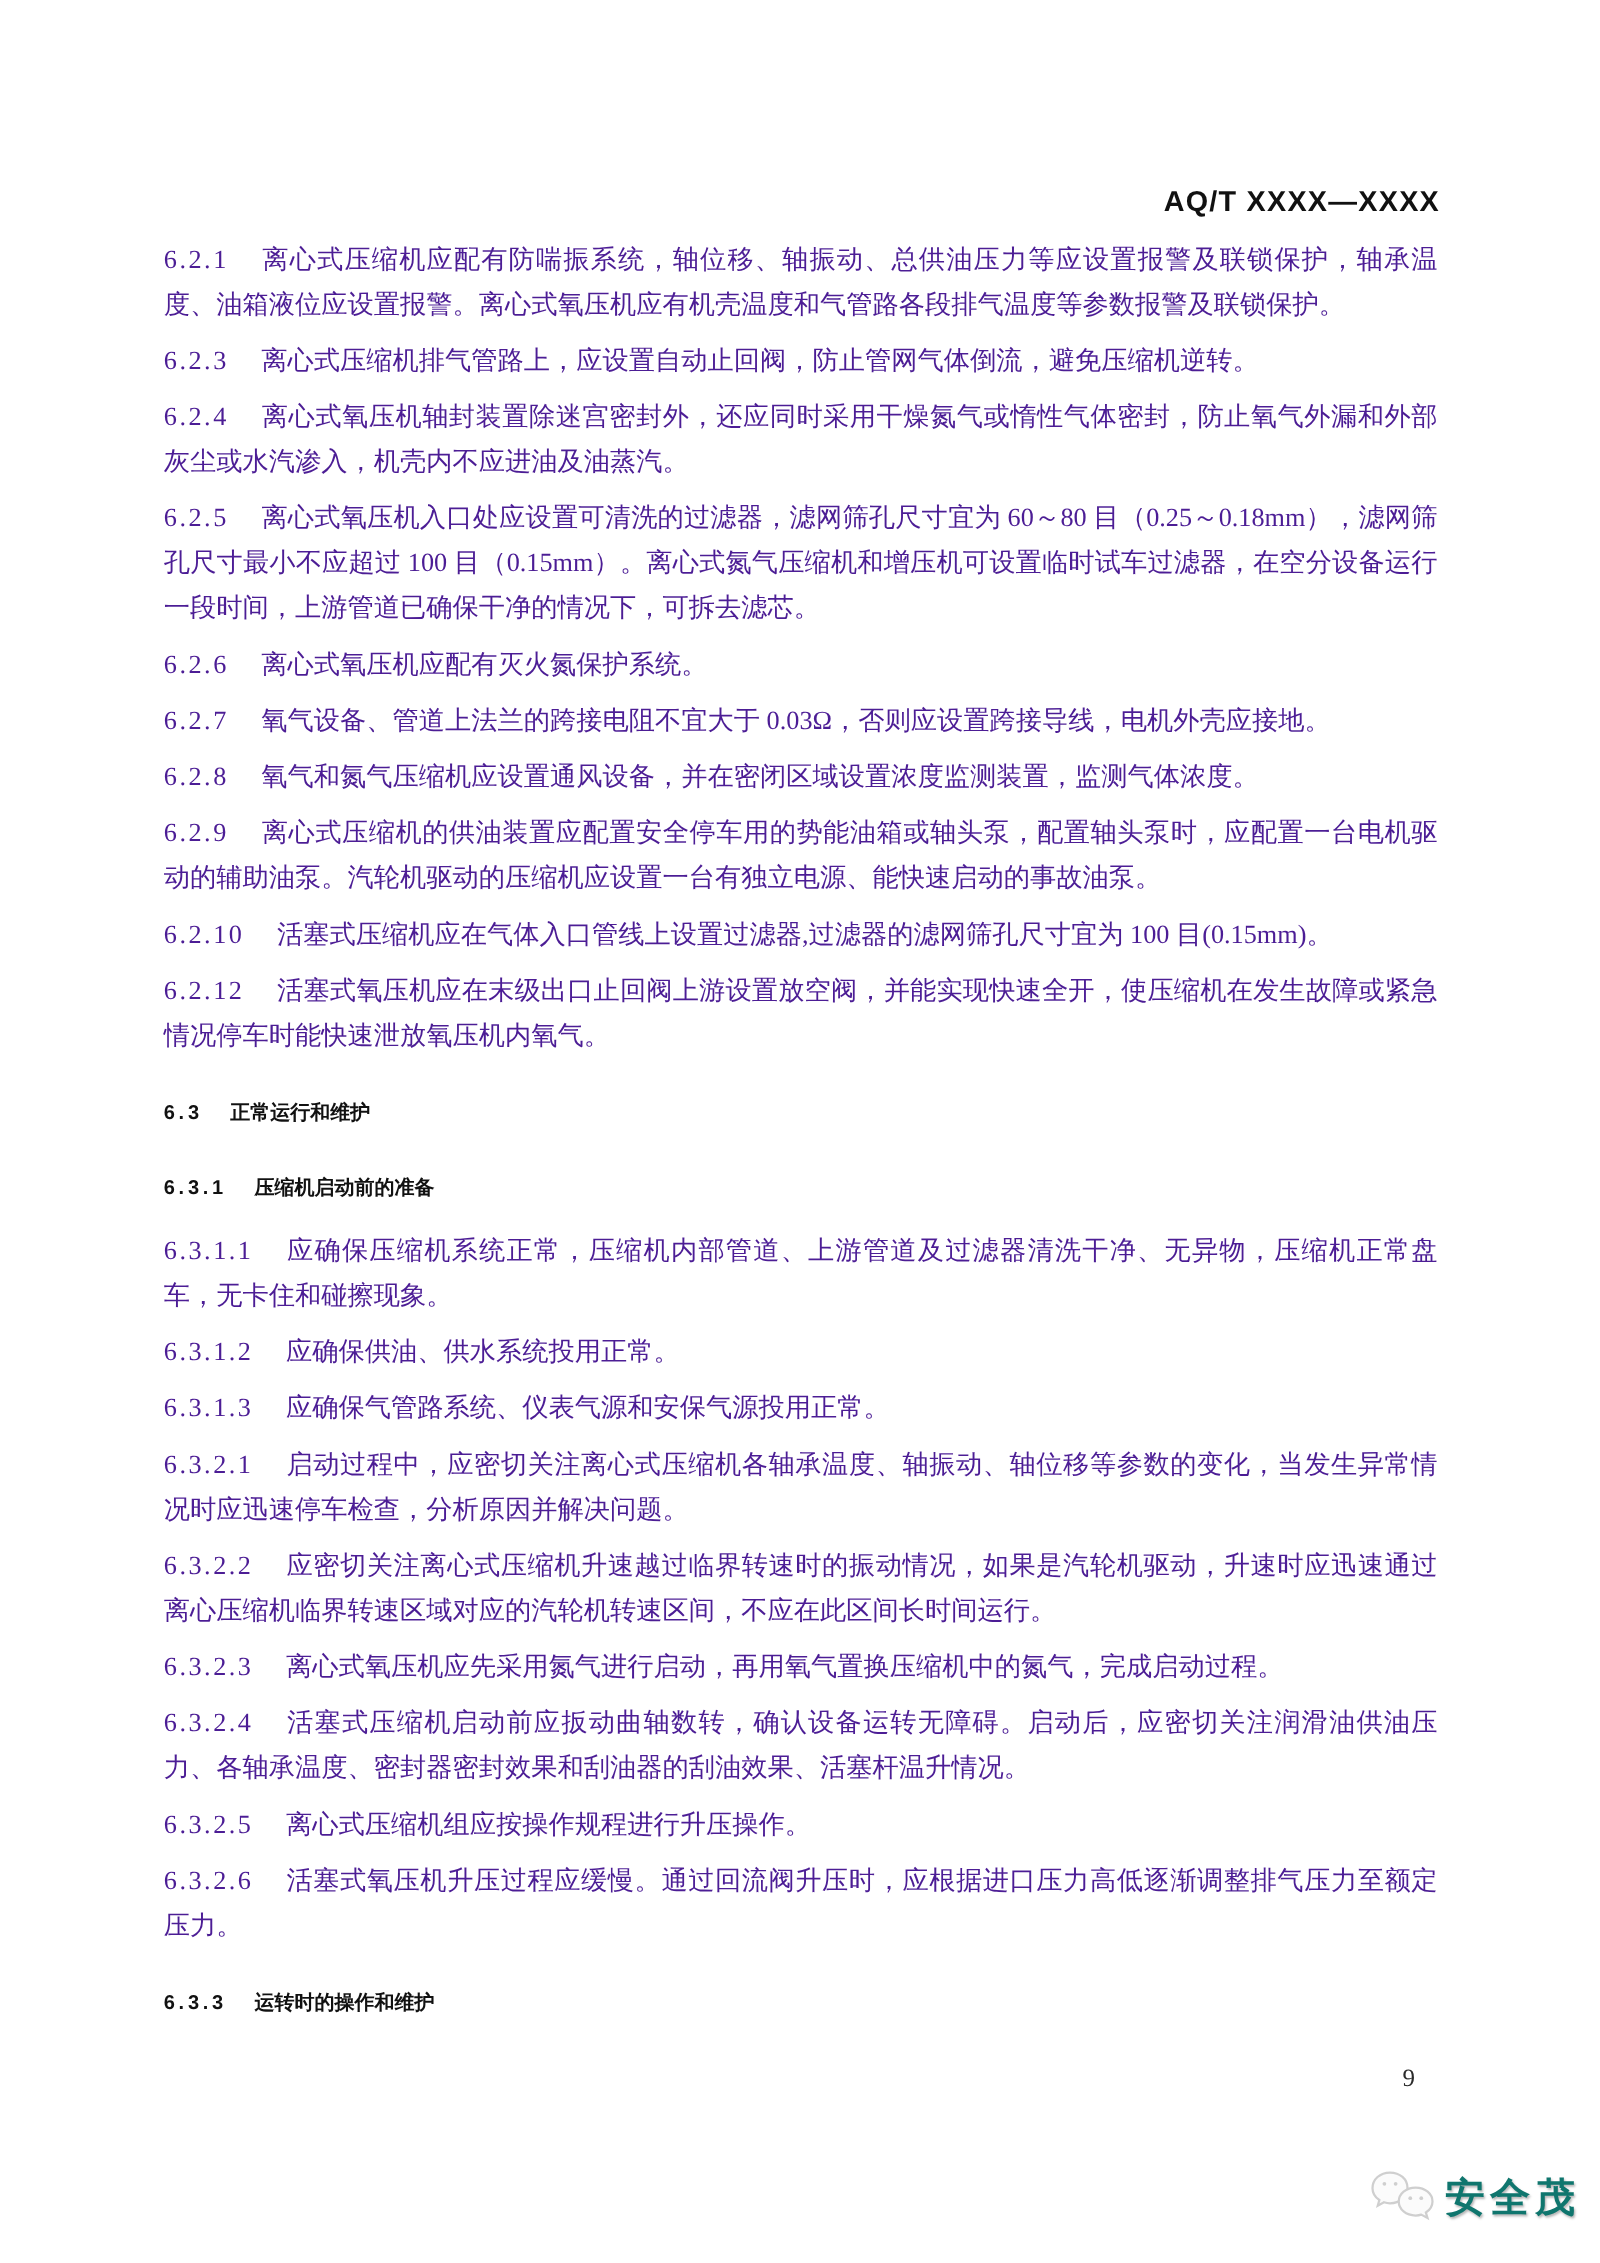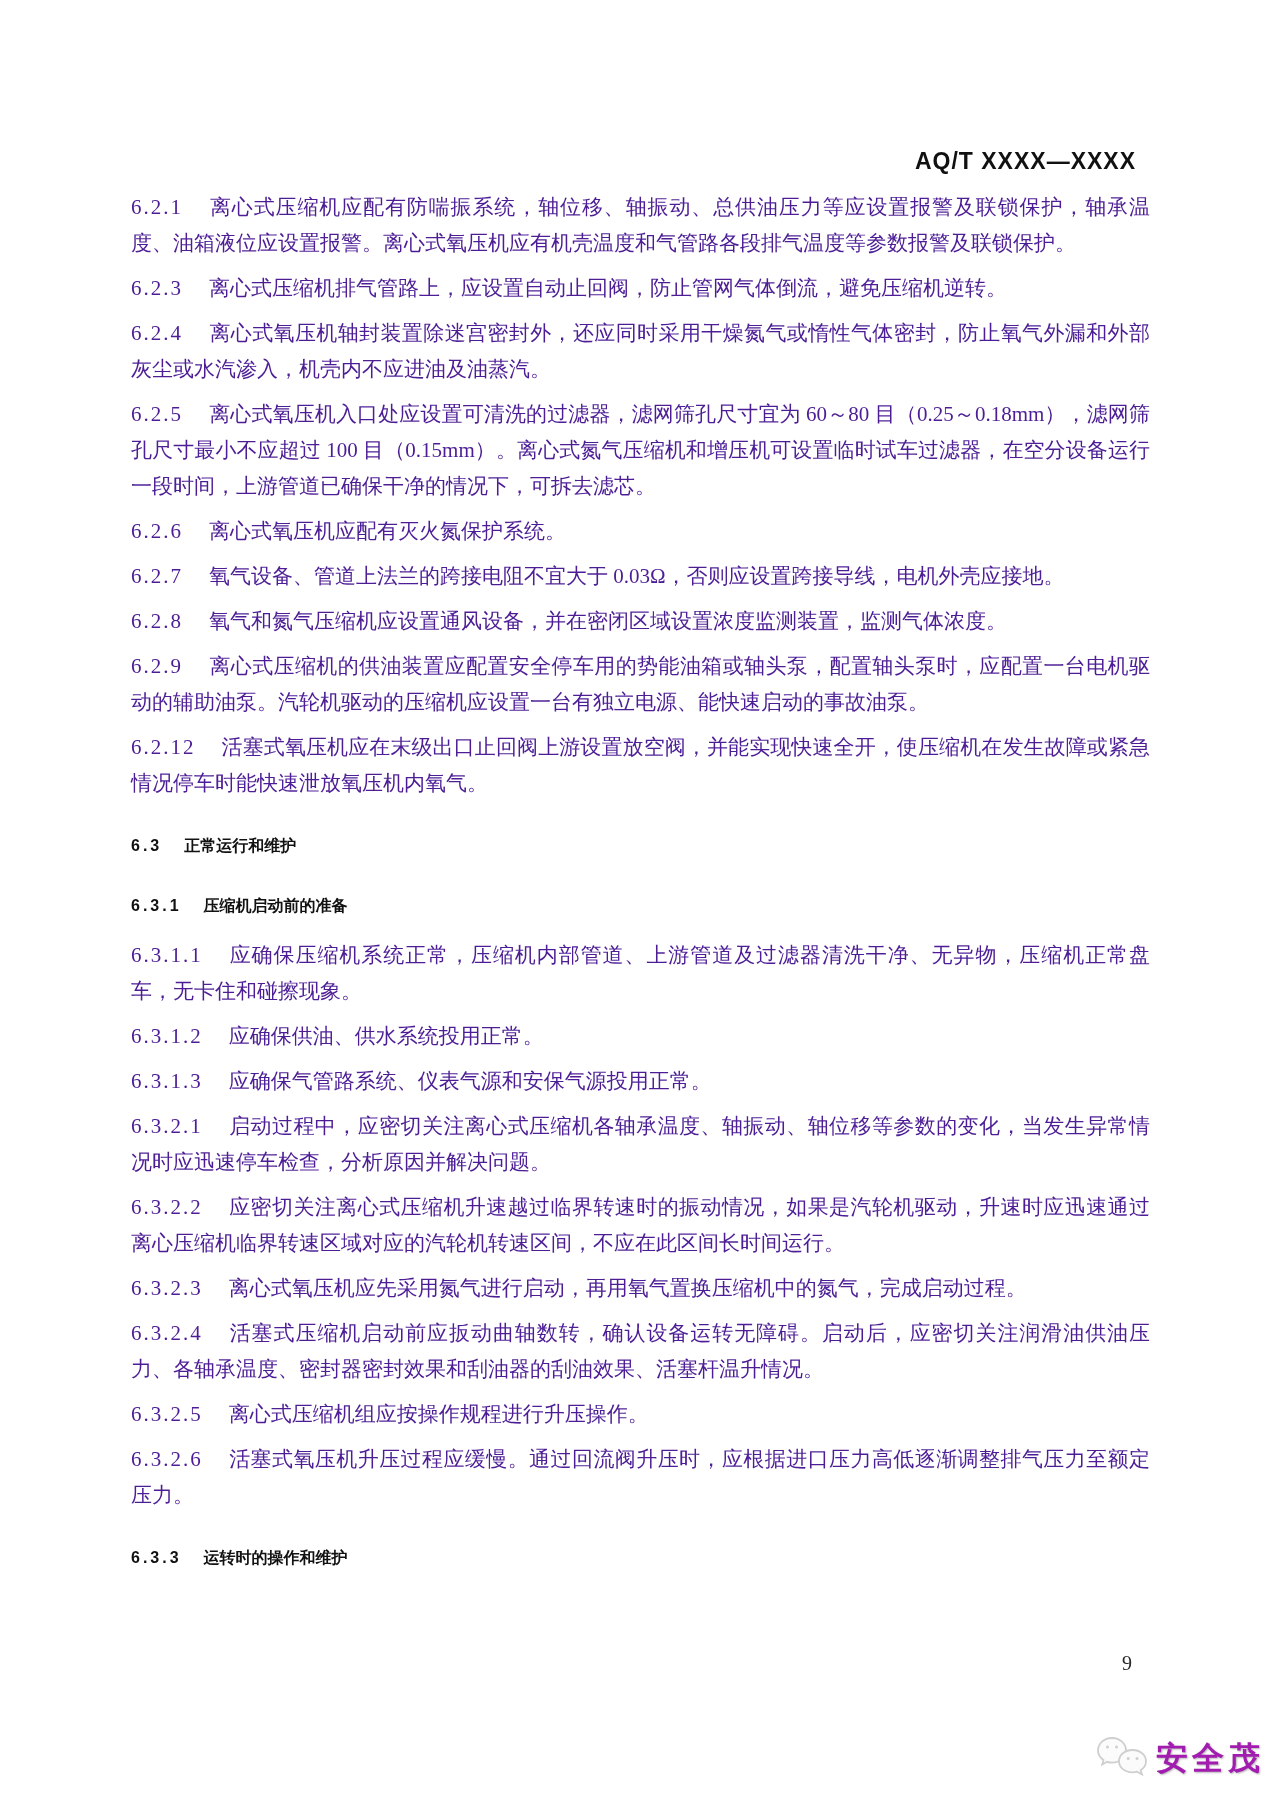--- a/index.html
+++ b/index.html
@@ -9,21 +9,21 @@
     height:1810px;
     background:#ffffff;
     overflow:hidden;
     font-family:"Liberation Serif","DejaVu Serif",serif;
     color:#1c1c1c;
   }
   .header{
     position:absolute;
     top:148px;
     left:131px;
-    right:144px;
+    right:128px;
     text-align:right;
     font-family:"Liberation Sans","DejaVu Sans",sans-serif;
     font-weight:700;
     font-size:23px;
     letter-spacing:1px;
     color:#111;
   }
   .content{
     position:absolute;
     top:180px;
@@ -69,21 +69,21 @@
     display:flex;
     align-items:center;
     gap:8px;
     user-select:none;
   }
   .watermark .wm-text{
     font-family:"Liberation Sans","DejaVu Sans",sans-serif;
     font-weight:700;
     font-size:32px;
     letter-spacing:4px;
-    color:#a21caf;
+    color:#0f766e;
     text-shadow:1px 1px 2px #b4b4b4;
   }
 </style>
 </head>
 <body>
 
 <div class="page">
 
   <div class="header">
     <span>AQ/T XXXX—XXXX</span>
@@ -91,20 +91,21 @@
 
   <main class="content">
       <p class="clause"><span class="num">6.2.1</span><span class="txt">离心式压缩机应配有防喘振系统，轴位移、轴振动、总供油压力等应设置报警及联锁保护，轴承温度、油箱液位应设置报警。离心式氧压机应有机壳温度和气管路各段排气温度等参数报警及联锁保护。</span></p>
       <p class="clause"><span class="num">6.2.3</span><span class="txt">离心式压缩机排气管路上，应设置自动止回阀，防止管网气体倒流，避免压缩机逆转。</span></p>
       <p class="clause"><span class="num">6.2.4</span><span class="txt">离心式氧压机轴封装置除迷宫密封外，还应同时采用干燥氮气或惰性气体密封，防止氧气外漏和外部灰尘或水汽渗入，机壳内不应进油及油蒸汽。</span></p>
       <p class="clause"><span class="num">6.2.5</span><span class="txt">离心式氧压机入口处应设置可清洗的过滤器，滤网筛孔尺寸宜为 60～80 目（0.25～0.18mm），滤网筛孔尺寸最小不应超过 100 目（0.15mm）。离心式氮气压缩机和增压机可设置临时试车过滤器，在空分设备运行一段时间，上游管道已确保干净的情况下，可拆去滤芯。</span></p>
       <p class="clause"><span class="num">6.2.6</span><span class="txt">离心式氧压机应配有灭火氮保护系统。</span></p>
       <p class="clause"><span class="num">6.2.7</span><span class="txt">氧气设备、管道上法兰的跨接电阻不宜大于 0.03Ω，否则应设置跨接导线，电机外壳应接地。</span></p>
       <p class="clause"><span class="num">6.2.8</span><span class="txt">氧气和氮气压缩机应设置通风设备，并在密闭区域设置浓度监测装置，监测气体浓度。</span></p>
       <p class="clause"><span class="num">6.2.9</span><span class="txt">离心式压缩机的供油装置应配置安全停车用的势能油箱或轴头泵，配置轴头泵时，应配置一台电机驱动的辅助油泵。汽轮机驱动的压缩机应设置一台有独立电源、能快速启动的事故油泵。</span></p>
+      <p class="clause"><span class="num">6.2.10</span><span class="txt">活塞式压缩机应在气体入口管线上设置过滤器,过滤器的滤网筛孔尺寸宜为 100 目(0.15mm)。</span></p>
       <p class="clause"><span class="num">6.2.12</span><span class="txt">活塞式氧压机应在末级出口止回阀上游设置放空阀，并能实现快速全开，使压缩机在发生故障或紧急情况停车时能快速泄放氧压机内氧气。</span></p>
       <p class="heading"><span class="num">6.3</span><span class="txt">正常运行和维护</span></p>
       <p class="heading"><span class="num">6.3.1</span><span class="txt">压缩机启动前的准备</span></p>
       <p class="clause"><span class="num">6.3.1.1</span><span class="txt">应确保压缩机系统正常，压缩机内部管道、上游管道及过滤器清洗干净、无异物，压缩机正常盘车，无卡住和碰擦现象。</span></p>
       <p class="clause"><span class="num">6.3.1.2</span><span class="txt">应确保供油、供水系统投用正常。</span></p>
       <p class="clause"><span class="num">6.3.1.3</span><span class="txt">应确保气管路系统、仪表气源和安保气源投用正常。</span></p>
       <p class="clause"><span class="num">6.3.2.1</span><span class="txt">启动过程中，应密切关注离心式压缩机各轴承温度、轴振动、轴位移等参数的变化，当发生异常情况时应迅速停车检查，分析原因并解决问题。</span></p>
       <p class="clause"><span class="num">6.3.2.2</span><span class="txt">应密切关注离心式压缩机升速越过临界转速时的振动情况，如果是汽轮机驱动，升速时应迅速通过离心压缩机临界转速区域对应的汽轮机转速区间，不应在此区间长时间运行。</span></p>
       <p class="clause"><span class="num">6.3.2.3</span><span class="txt">离心式氧压机应先采用氮气进行启动，再用氧气置换压缩机中的氮气，完成启动过程。</span></p>
       <p class="clause"><span class="num">6.3.2.4</span><span class="txt">活塞式压缩机启动前应扳动曲轴数转，确认设备运转无障碍。启动后，应密切关注润滑油供油压力、各轴承温度、密封器密封效果和刮油器的刮油效果、活塞杆温升情况。</span></p>

